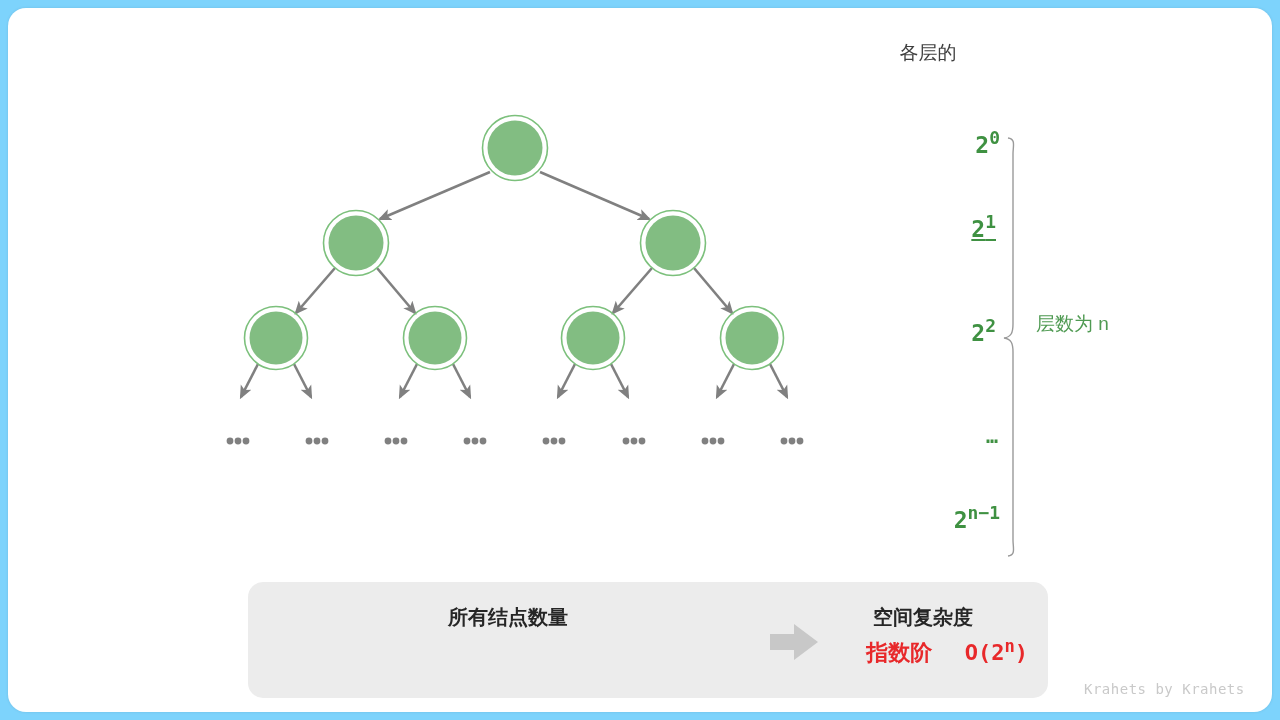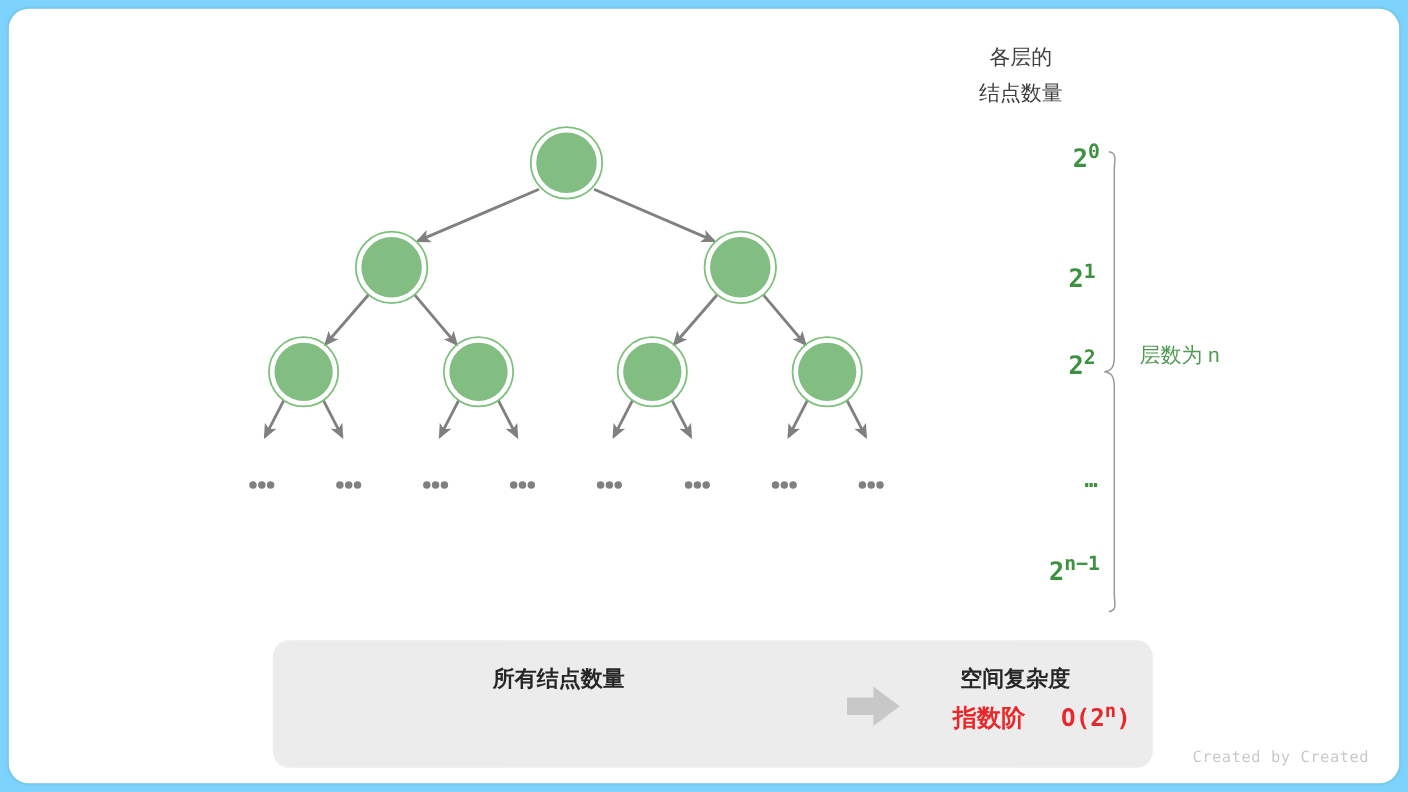--- a/index.html
+++ b/index.html
@@ -208,27 +208,26 @@
                  L 1005 316
                  C 1005 325, 1003 329, 996 330
                  C 1003 331, 1005 335, 1005 344
                  L 1005 532
                  C 1005 540, 1008 547, 1000 548" fill="none" stroke="#9a9a9a" stroke-width="1.4"></path>
       </g>
     </svg>
 
     <div class="abs" id="col-header">
       <div>各层的</div>
-      <div>结点数量</div>
     </div>
 
     <div class="abs level-label" style="left:852px; top:124px;">
       <span>2</span><sup>0</sup>
     </div>
-    <div class="abs level-label" style="left:848px; top:233px;">
+    <div class="abs level-label" style="left:848px; top:208px;text-decoration:underline;">
       <span>2</span><sup>1</sup>
     </div>
     <div class="abs level-label" style="left:848px; top:312px;">
       <span>2</span><sup>2</sup>
     </div>
     <div class="abs level-label dots" style="left:851px; top:416px;">
       <span>…</span>
     </div>
     <div class="abs level-label" style="left:852px; top:499px;">
       <span>2</span><sup>n−1</sup>
@@ -249,16 +248,16 @@
 
       <div class="sum-title" style="left:570px; top:22px; width:210px;">空间复杂度</div>
 
       <div class="sum-formula red" style="left:570px; top:56px; width:210px; font-size:22px;">
         <span>指数阶</span>
         <span style="display:inline-block; width:6px;"></span>
         <span>O(2<sup>n</sup>)</span>
       </div>
     </div>
 
-    <div class="abs" id="footer">Created by Created</div>
+    <div class="abs" id="footer">Krahets by Krahets</div>
 
   </div>
 </div>
 
 </body></html>

